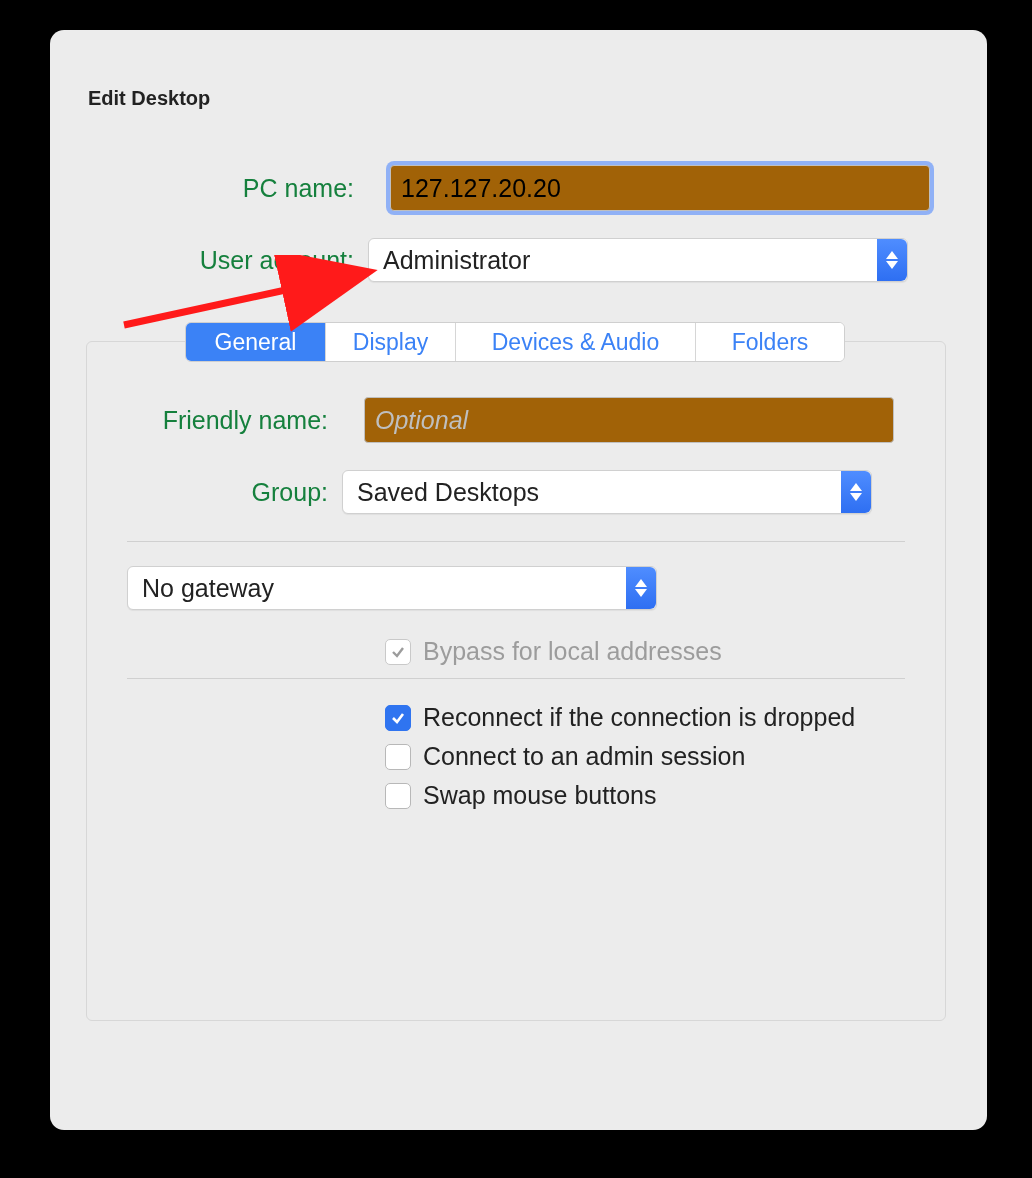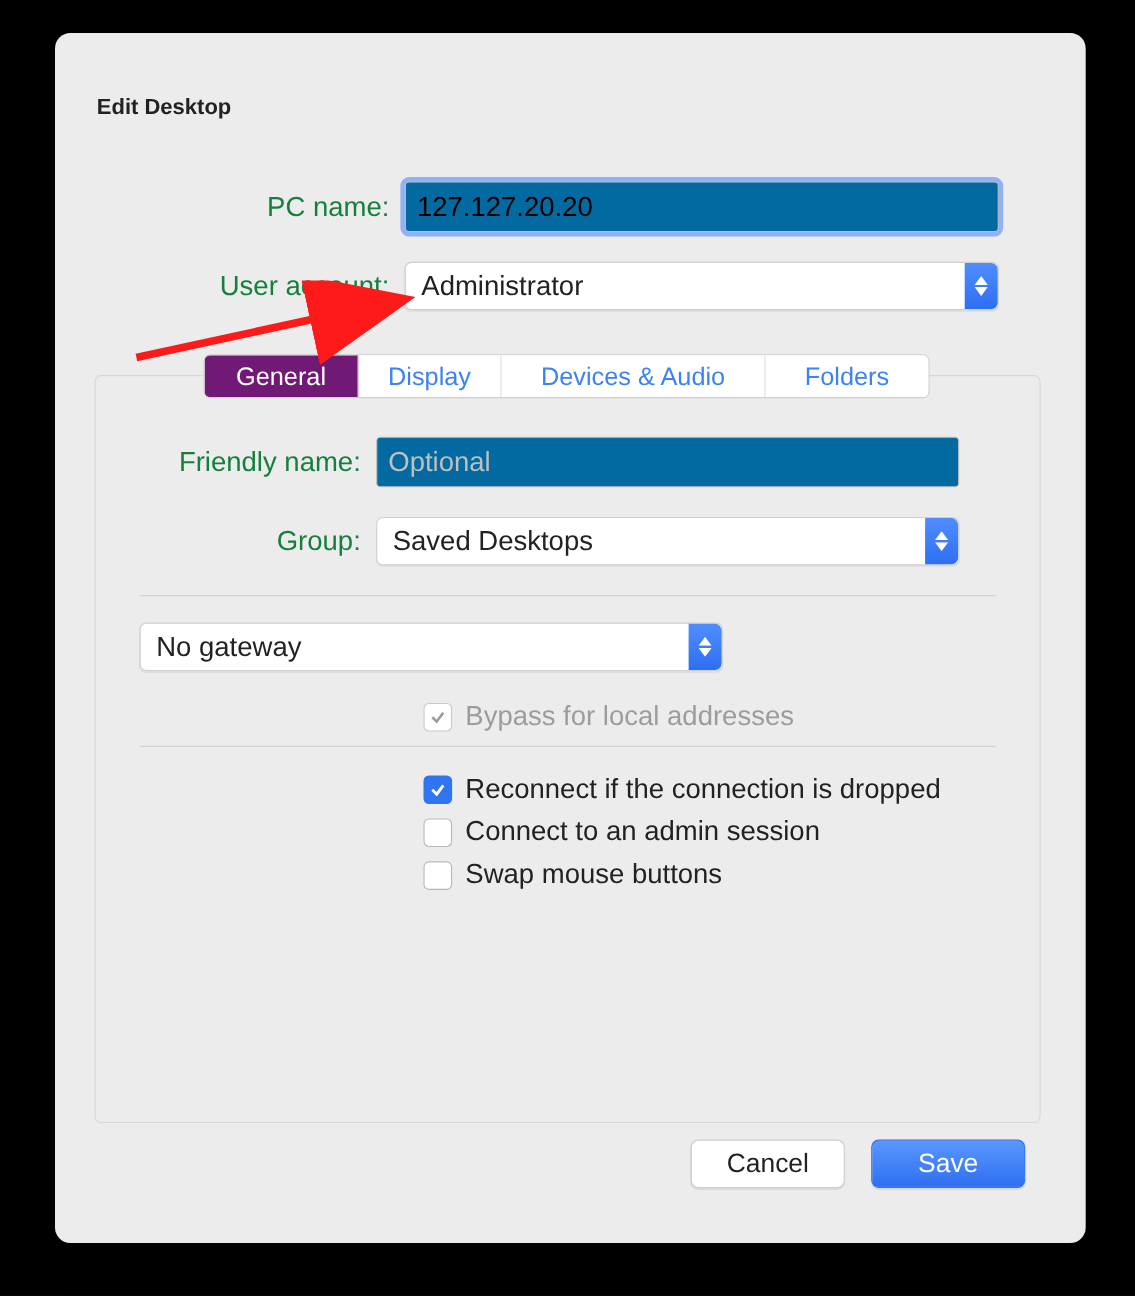--- a/index.html
+++ b/index.html
@@ -38,21 +38,22 @@
     color: #15803d;
   }
   .field-wrap { flex: 1; }
   .text-input {
     width: 540px;
     height: 46px;
     font-size: 25px;
     padding: 4px 10px;
     border: 1px solid #bfbfbf;
     border-radius: 4px;
-    background: #0369a1;
+    background: #a16207;
+    margin-left: 22px;
   }
   .text-input.focused {
     outline: none;
     border: 1px solid #bfbfbf;
     box-shadow: 0 0 0 4px rgba(70,130,255,0.55);
   }
   .select {
     position: relative;
     width: 540px;
     height: 44px;
@@ -96,37 +97,37 @@
     display: flex;
     align-items: center;
     justify-content: center;
     font-size: 23px;
     color: #3b82f6;
     border-right: 1px solid #d6d6d6;
     background: #fff;
   }
   .tab:last-child { border-right: none; }
   .tab.active {
-    background: #701a75;
+    background: #3b82f6;
     color: #fff;
   }
   .panel {
     position: relative;
     margin-top: -21px;
     width: 860px;
     margin-left: -2px;
     height: 680px;
     border: 1px solid #d7d7d7;
     border-radius: 6px;
     background: #ececec;
     padding: 55px 40px 20px 40px;
     z-index: 1;
   }
   .panel .row .lbl { width: 215px; font-size: 25px; }
-  .panel .text-input { width: 530px; }
+  .panel .text-input { width: 530px; font-style: italic; }
   .panel .text-input::placeholder { color: #bfbfbf; }
   .panel .select { width: 530px; }
   .hr {
     border: none;
     border-top: 1px solid #d0d0d0;
     margin: 12px 0 24px 0;
   }
   .check-row {
     display: flex;
     align-items: center;
@@ -303,18 +304,14 @@
       <span>Connect to an admin session</span>
     </div>
 
     <div class="check-row">
       <span class="chk"></span>
       <span>Swap mouse buttons</span>
     </div>
 
   </div>
 
-  <div class="footer">
-    <div class="btn-std">Cancel</div>
-    <div class="btn-std btn-primary">Save</div>
-  </div>
 
 </div>
 
 </body></html>

